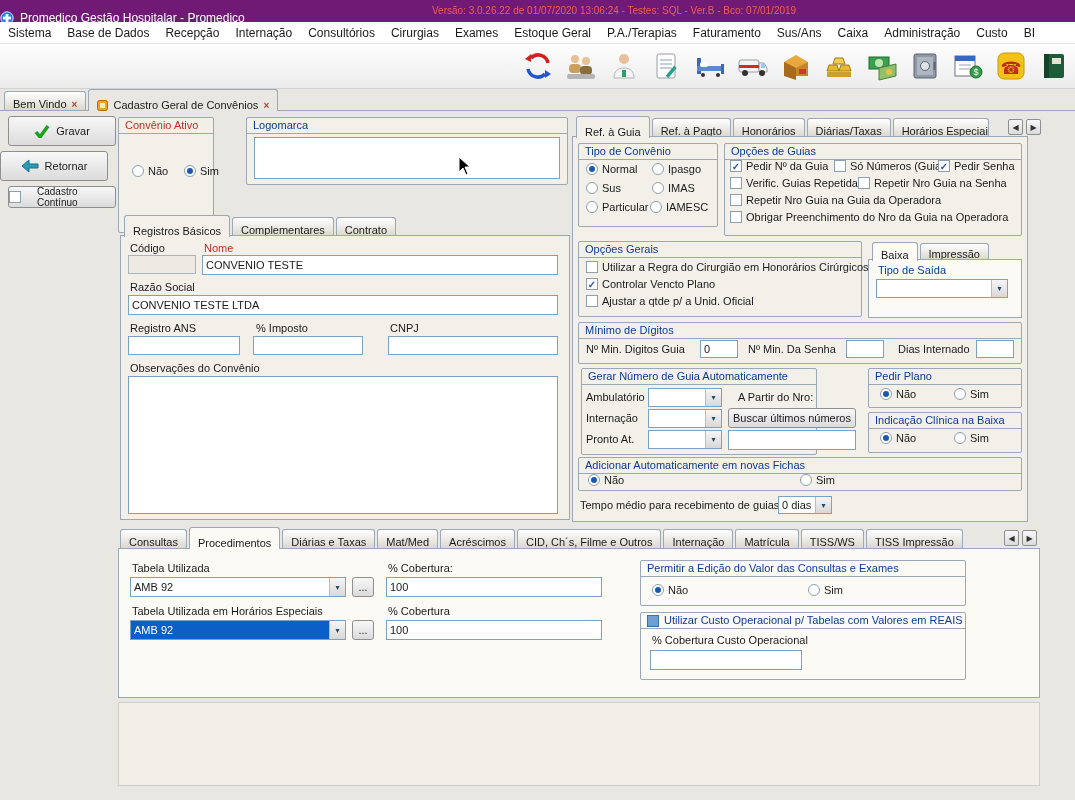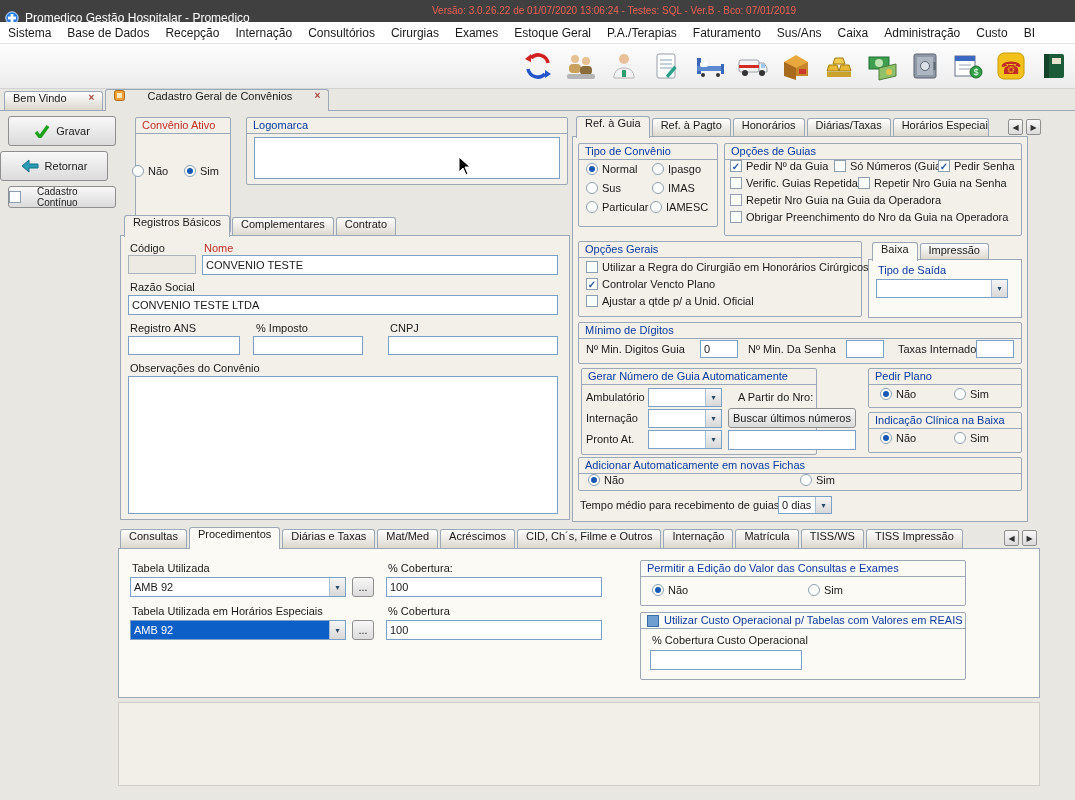--- a/index.html
+++ b/index.html
@@ -1,26 +1,26 @@
 <!DOCTYPE html>
 <html><head>
 <meta charset="utf-8">
 <style>
   html,body{margin:0;padding:0}
   #screen{position:relative;width:1075px;height:800px;background:#e9e7e1;font-family:"Liberation Sans",sans-serif;font-size:11px;color:#1a1a1a;overflow:hidden}
-  .titlebar{position:absolute;left:0;top:0;width:1075px;height:36px;background:#404040;display:flex;align-items:center;gap:6px;padding-left:5px;box-sizing:border-box}
+  .titlebar{position:absolute;left:0;top:0;width:1075px;height:36px;background:#701a75;display:flex;align-items:center;gap:6px;box-sizing:border-box}
   .tb-title{color:#fff;font-size:12px;white-space:nowrap}
   .tb-ver{position:absolute;left:432px;top:5px;color:#ef5f52;font-size:10px;white-space:nowrap}
   .menubar{position:absolute;left:0;top:22px;width:1075px;height:21px;background:#ffffff;border-bottom:1px solid #e4e4e4;display:flex;align-items:center}
   .mi{padding:0 8px;font-size:12px;white-space:nowrap}
   .toolbar{position:absolute;left:0;top:44px;width:1075px;height:44px;background:linear-gradient(#fefefe,#ececec);border-bottom:1px solid #d2d2d2}
   .ticons{position:absolute;right:2px;top:46px;display:flex;gap:5px}
   .ticon{width:38px;height:40px;display:flex;align-items:center;justify-content:center}
   .tabstrip{position:absolute;display:flex;align-items:flex-end;gap:2px}
-  .tab{height:19px;display:flex;align-items:flex-start;gap:22px;padding:0 8px;background:linear-gradient(#ffffff,#dbd7cd);border:1px solid #9aa8b8;border-bottom:none;border-radius:3px 3px 0 0;white-space:nowrap;box-sizing:border-box}
+  .tab{height:19px;display:flex;align-items:flex-end;gap:5px;padding:0 8px;background:linear-gradient(#ffffff,#dbd7cd);border:1px solid #9aa8b8;border-bottom:none;border-radius:3px 3px 0 0;white-space:nowrap;box-sizing:border-box}
   .tab.act{height:22px;margin-bottom:-1px;position:relative;z-index:6}
   .tab .cl{color:#a8453a;font-size:10px;font-weight:bold}
   .strip-line{position:absolute;height:1px;background:#9aa8b8}
   .panel{position:absolute;border:1px solid #9aa8b8;background:#f2f0e9;box-sizing:border-box}
   .b{position:absolute;border:1px solid #9aa8b8;background:#f2f0e9;border-radius:2px;box-sizing:border-box}
   .bh{height:15px;line-height:15px;border-bottom:1px solid #9aa8b8;color:#0a3a9e;padding:0 6px;white-space:nowrap;overflow:hidden}
   .bh.red{color:#c03028}
   .lbl{position:absolute;white-space:nowrap}
   .lbl.red{color:#c03028}
   .lbl.navy{color:#0a3a9e}
@@ -218,21 +218,21 @@
           <path d="M17 5h-9V1L1 7l7 6V9h9z" fill="#2b9bb5" stroke="#17708a"></path>
         </svg>
       </span>
     <span>Retornar</span>
   </div>
   <div class="btn" style="left:8px;top:186px;width:108px;height:22px;font-size:10px;gap:16px">
     <span class="cbx"></span>
     <span>Cadastro Contínuo</span>
   </div>
 
-  <div class="b" style="left:135px;top:117px;width:96px;height:116px">
+  <div class="b" style="left:118px;top:117px;width:96px;height:116px">
     <div class="bh red">Convênio Ativo</div>
   </div>
   <div class="rb" style="left:132px;top:165px">
     <span class="rc"></span>
       <span>Não</span>
   </div>
   <div class="rb sel" style="left:184px;top:165px">
     <span class="rc"></span>
       <span>Sim</span>
   </div>
@@ -417,21 +417,21 @@
     <div class="bh">Mínimo de Dígitos</div>
   </div>
   <div class="lbl" style="left:586px;top:343px">Nº Min. Digitos Guia</div>
   <div class="txt" style="left:700px;top:340px;width:38px;height:18px">
       <span>0</span>
     </div>
   <div class="lbl" style="left:748px;top:343px">Nº Min. Da Senha</div>
   <div class="txt" style="left:846px;top:340px;width:38px;height:18px">
       <span></span>
     </div>
-  <div class="lbl" style="left:898px;top:343px">Taxas Internado</div>
+  <div class="lbl" style="left:898px;top:343px">Dias Internado</div>
   <div class="txt" style="left:976px;top:340px;width:38px;height:18px">
       <span></span>
     </div>
 
   <div class="b" style="left:581px;top:368px;width:236px;height:87px">
     <div class="bh">Gerar Número de Guia Automaticamente</div>
   </div>
   <div class="lbl" style="left:586px;top:391px">Ambulatório</div>
   <div class="combo" style="left:648px;top:388px;width:74px;height:19px">
       <span class="cval"></span>

